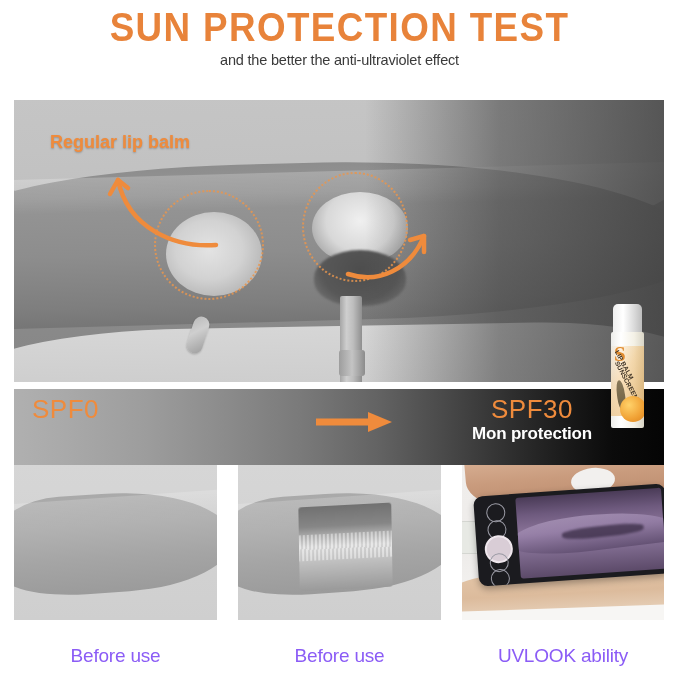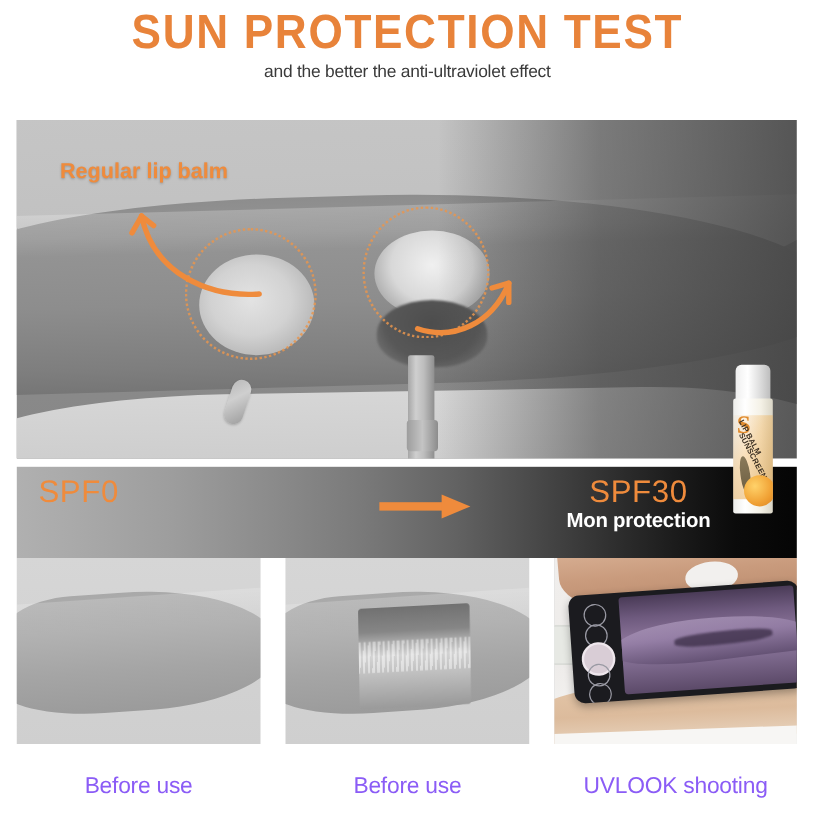--- a/index.html
+++ b/index.html
@@ -548,13 +548,13 @@
     <div class="p3-ctrl" style="top:9%;"></div>
     <div class="p3-ctrl" style="top:28%;"></div>
     <div class="p3-shutter" style="top:45%;"></div>
     <div class="p3-ctrl" style="top:64%;"></div>
     <div class="p3-ctrl" style="top:82%;"></div>
   </div>
 </div>
 
 <div class="caption" id="caption-1">Before use</div>
 <div class="caption" id="caption-2">Before use</div>
-<div class="caption" id="caption-3">UVLOOK shooting</div>
+<div class="caption" id="caption-3">UVLOOK ability</div>
 
 </body></html>

